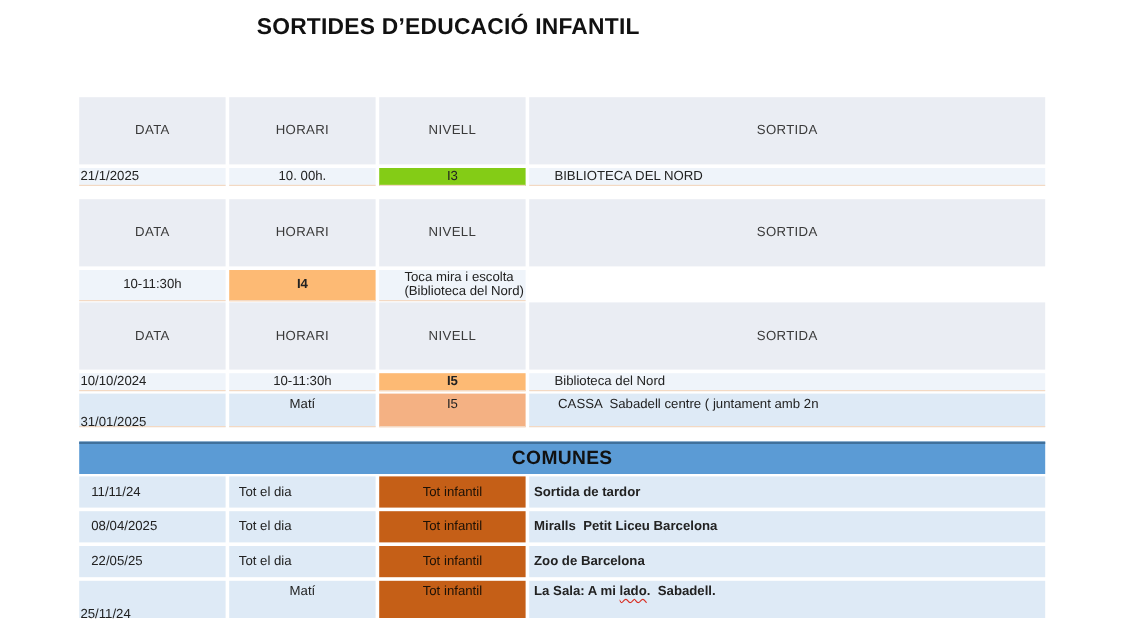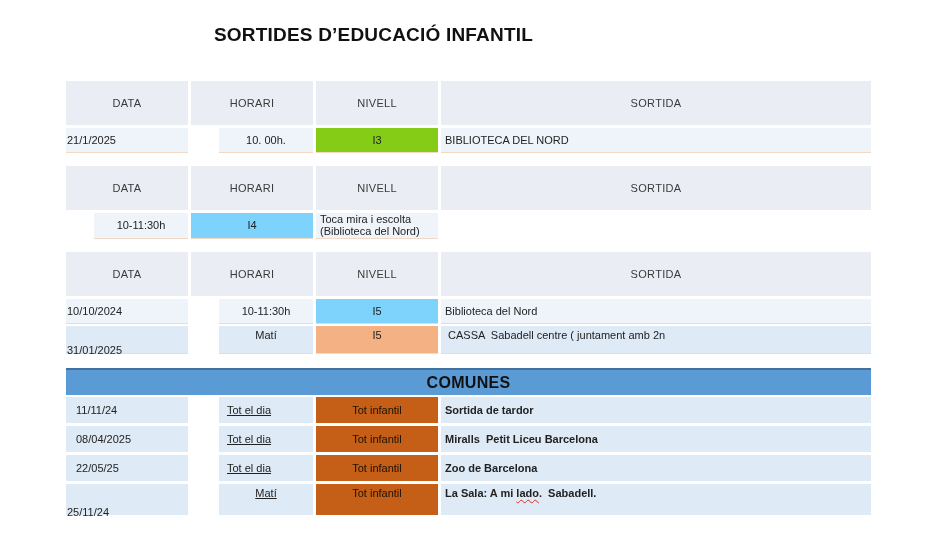--- a/index.html
+++ b/index.html
@@ -1,59 +1,59 @@
 <!DOCTYPE html>
 <html><head>
 <meta charset="utf-8">
 <style>
   html,body{margin:0;padding:0;}
   body{
     width:937px;height:533px;background:#ffffff;position:relative;
     font-family:"Liberation Sans", sans-serif;color:#222;overflow:hidden;
   }
   .page-title{
-    position:absolute;top:24px;left:0;width:747px;text-align:center;
+    position:absolute;top:12px;left:0;width:747px;text-align:center;
     font-size:19px;font-weight:700;color:#111;letter-spacing:.2px;
   }
   .doc-table{position:absolute;left:66px;width:805px;}
   .grid-row{
     display:grid;grid-template-columns:122px 122px 122px 1fr;
     column-gap:3px;align-items:center;
   }
-  .hdr-row{height:44px;margin-bottom:3px;}
+  .hdr-row{height:56px;margin-bottom:3px;}
   .hdr-cell{
     background:#EAEDF3;height:100%;display:flex;align-items:center;justify-content:center;
     font-size:11px;color:#3a3a3a;letter-spacing:.3px;
   }
-  .data-row{height:24px;font-size:11px;}
+  .data-row{height:14px;font-size:11px;}
   .data-row + .data-row{margin-top:3px;}
   .cell{height:100%;display:flex;align-items:center;background:#EFF4FA;white-space:pre-wrap;}
   .t123 .data-row .cell{border-bottom:1px solid #f3d9c3;}
   .cell-data{padding-left:1px;}
-  .cell-horari{justify-content:center;margin-left:28px;}
+  .cell-horari{justify-content:center;}
   .cell-nivell{justify-content:center;}
-  .cell-sortida{padding-left:4px;}
+  .cell-sortida{padding-left:21px;}
   .bg-peach{background:#84cc16;}
-  .bg-orange{background:#7dd3fc;}
+  .bg-orange{background:#fdba74;font-weight:bold;}
   .row-tall{height:28px;}
   .row-tall .cell{align-items:flex-start;padding-top:3px;box-sizing:border-box;background:#DEEAF6;}
   .row-tall .cell-nivell{background:#F4B183;}
   .row-tall .cell-data{position:relative;}
   .hang-date{position:absolute;left:1px;bottom:-3px;padding-top:0;}
   
   .comunes-bar{
     height:27px;background:#5B9BD5;border-top:2px solid #41719C;box-sizing:border-box;
     display:flex;align-items:center;justify-content:center;
     font-size:16px;font-weight:700;color:#111;letter-spacing:.3px;text-align:right;
   }
   .com-row{height:26px;font-size:11px;margin-top:5px;}
   .com-row.first{margin-top:2px;}
   .com-row .cell{background:#DEEAF6;}
   .com-row .cell-data{padding-left:10px;}
-  .com-row .cell-horari{justify-content:flex-start;padding-left:8px;text-decoration:underline;}
+  .com-row .cell-horari{justify-content:flex-start;padding-left:8px;}
   .com-row .cell-nivell{background:#C55F17;font-weight:400;color:#1c1106;}
   .com-row .cell-sortida{font-weight:700;padding-left:4px;}
   .com-row.last{height:31px;}
   .com-row.last .cell{align-items:flex-start;padding-top:3px;box-sizing:border-box;}
   .com-row.last .cell-data{position:relative;padding-left:0;text-decoration:underline;}
   .com-row.last .cell-horari{justify-content:center;padding-left:0;}
   .misspelled{
     text-decoration:underline wavy #d93025;
     text-decoration-thickness:1px;text-underline-offset:2px;
   }

